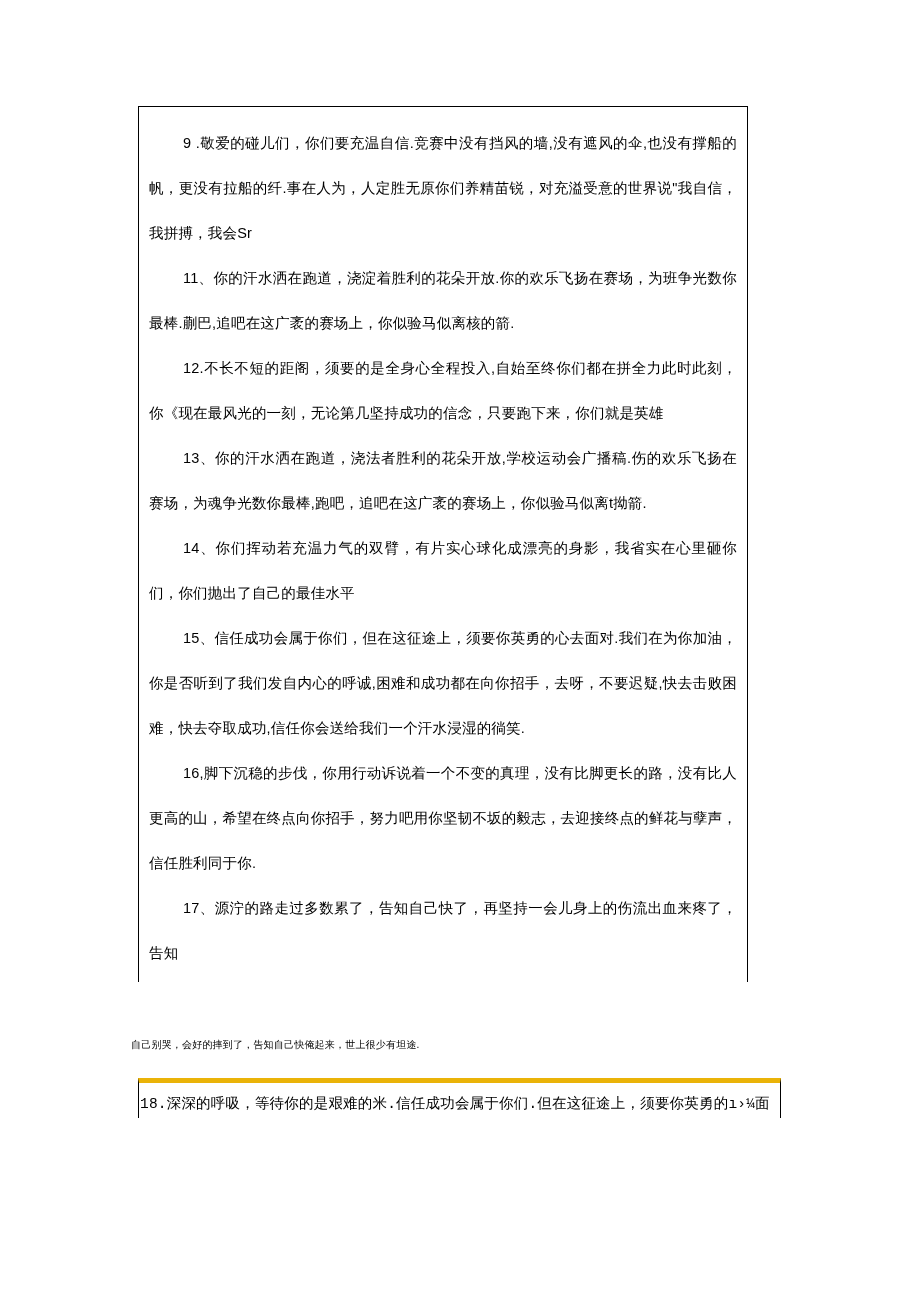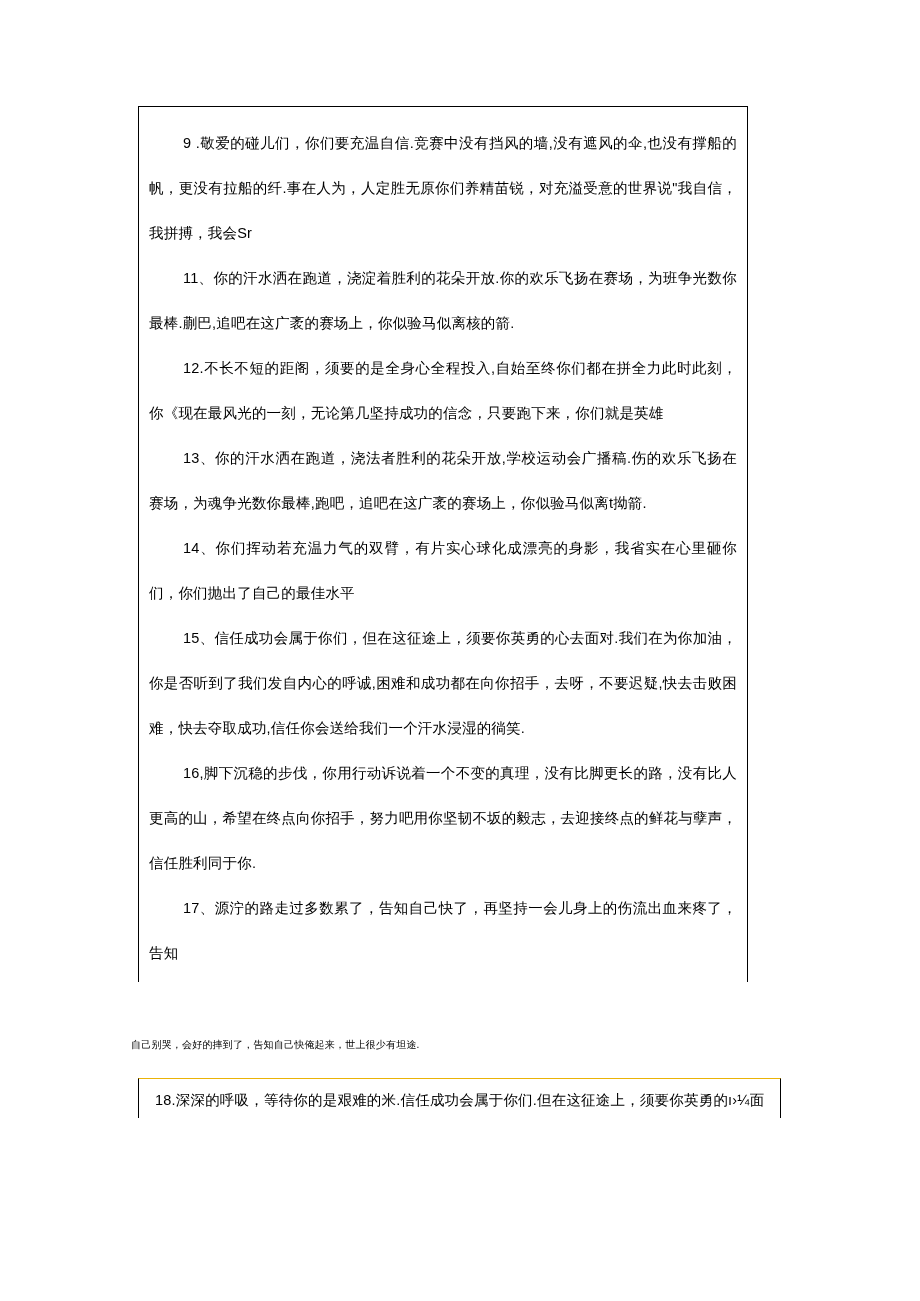--- a/index.html
+++ b/index.html
@@ -31,26 +31,27 @@
     border-bottom: none;
     box-sizing: border-box;
     padding: 14px 10px 6px 10px;
   }
   .doc-frame.lower {
     position: absolute;
     left: 138px;
     top: 1078px;
     width: 643px;
     border: 1px solid #000000;
-    border-top: 1px solid #eab308;
+    border-top: 5px solid #eab308;
     border-bottom: none;
     box-sizing: border-box;
-    padding: 10px 8px 0 16px;
+    padding: 10px 8px 0 1px;
     overflow: hidden;
     height: 40px;
+    font-family: Liberation Mono, monospace;
   }
   .para {
     font-size: 14.5px;
     line-height: 45px;
     text-align: justify;
     text-justify: inter-ideograph;
     margin: 0 0 0 0;
     letter-spacing: 0.2px;
     word-break: break-all;
   }

